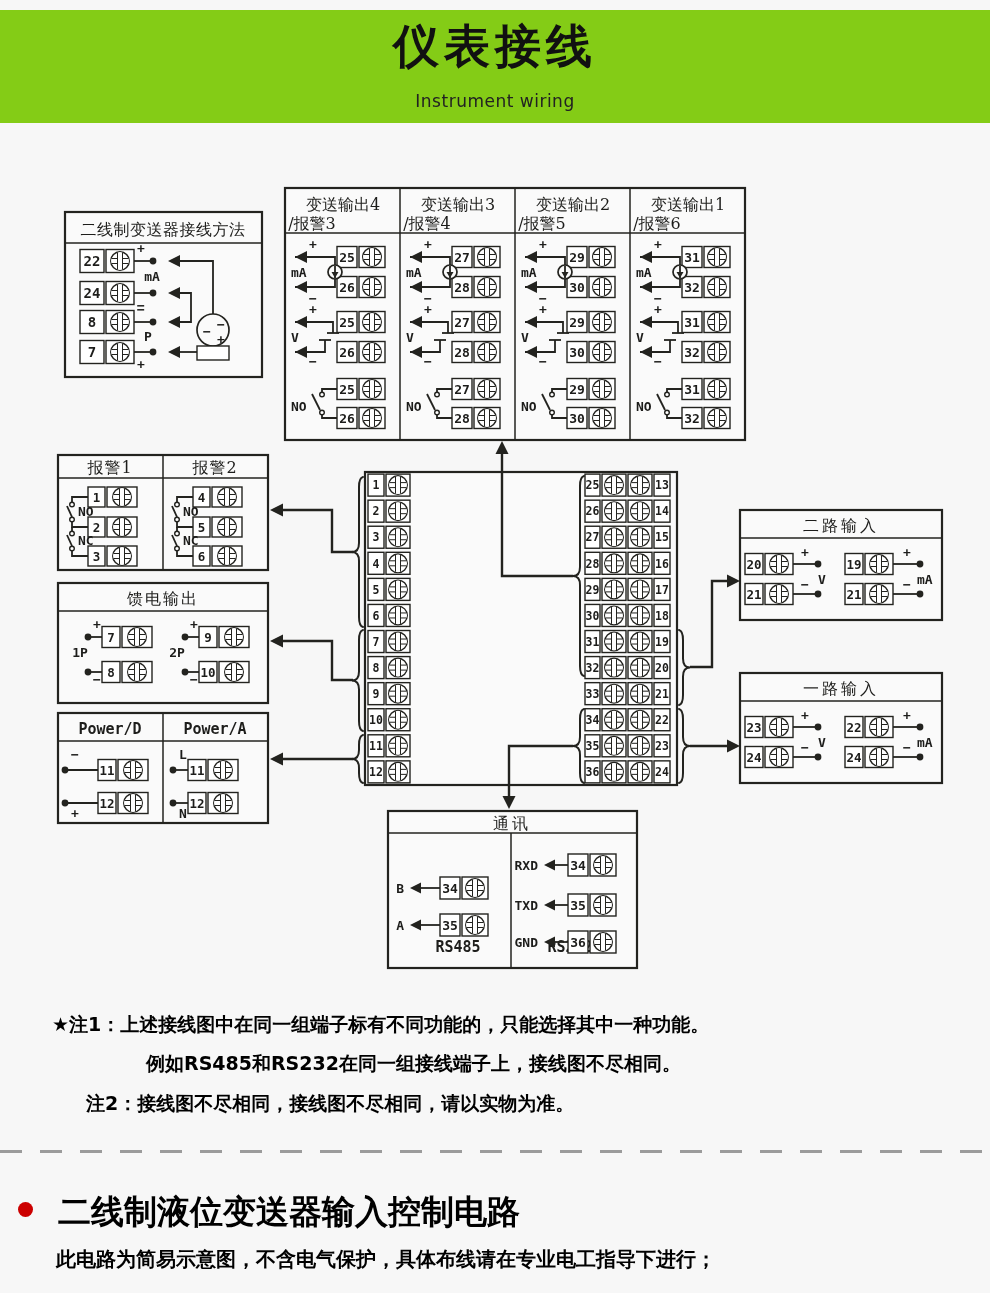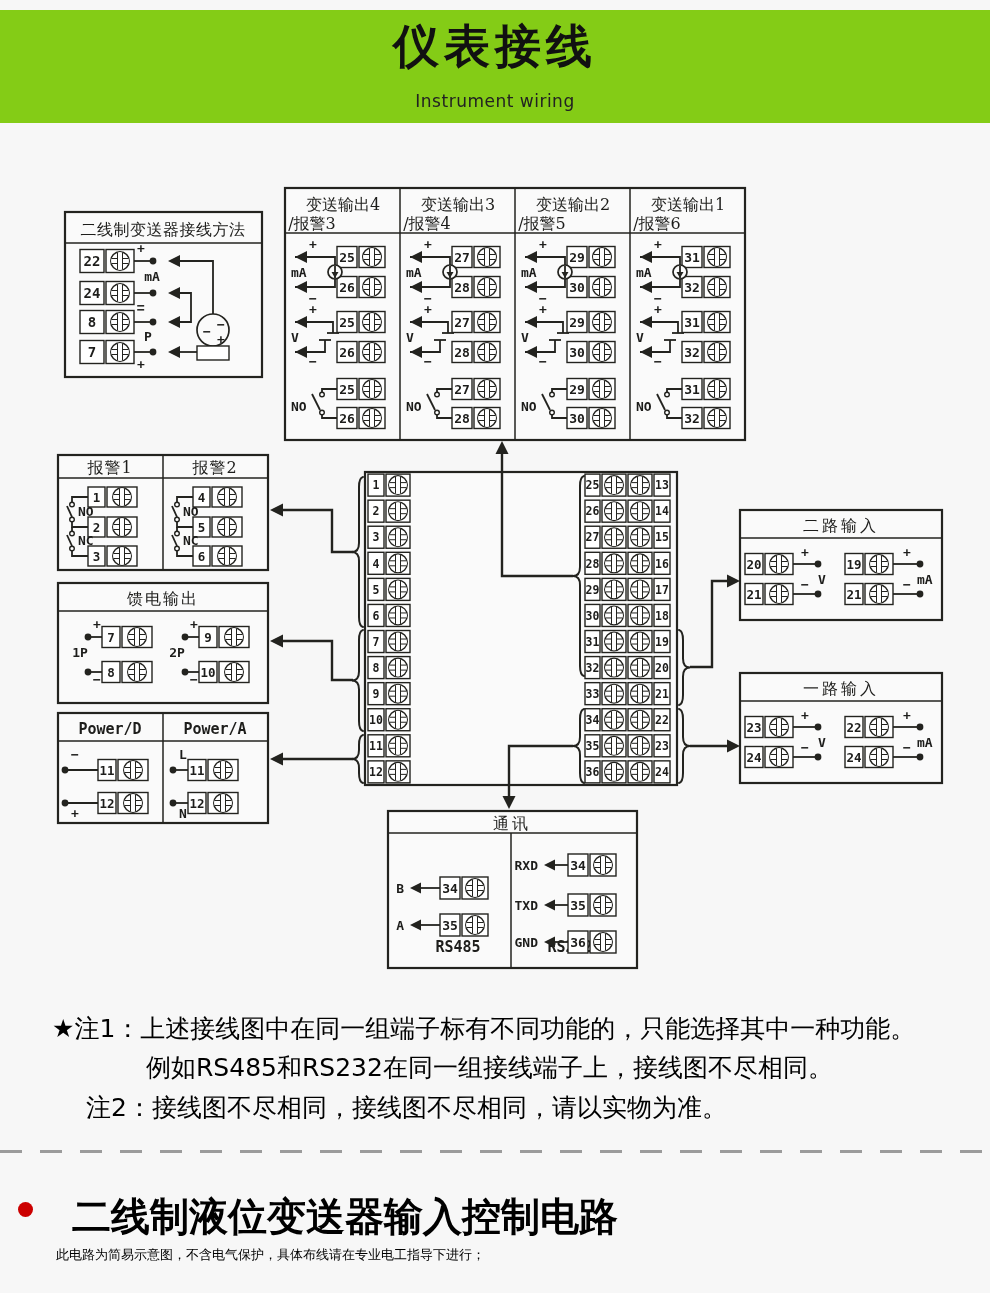--- a/index.html
+++ b/index.html
@@ -20,26 +20,26 @@
   .sb{fill:#ffffff;stroke:#23231f;stroke-width:1}
   .sc2{fill:#fafafa;stroke:#23231f;stroke-width:1.7}
   .cct{fill:#ffffff;stroke:#23231f;stroke-width:1.4}
   .tri{fill:#23231f}
   .dot{fill:#23231f}
   text{fill:#1d1d1b}
   .num{font-family:"DejaVu Sans Mono",monospace;font-weight:bold;text-anchor:middle}
   .lb{font-family:"DejaVu Sans Mono",monospace;font-weight:bold;font-size:13px}
   .hd{font-family:"DejaVu Serif",serif;font-size:16px;text-anchor:middle}
   .hdm{font-family:"DejaVu Sans Mono",monospace;font-weight:bold;font-size:15px;text-anchor:middle}
-  .note{position:absolute;font-size:25px;font-weight:normal;white-space:nowrap;color:#000}
+  .note{position:absolute;font-size:19px;font-weight:bold;white-space:nowrap;color:#000}
   .dash{position:absolute;left:0;top:1150px;width:990px;height:3px;
         background:repeating-linear-gradient(90deg,#9b9b9b 0 22px,transparent 22px 40px)}
   .bullet{position:absolute;left:18px;top:1202px;width:15px;height:15px;border-radius:50%;background:#c00}
-  .heading{position:absolute;left:72px;top:1190px;font-size:39px;font-weight:bold;white-space:nowrap;color:#000}
-  .subtext{position:absolute;left:56px;top:1246px;font-size:13px;font-weight:normal;white-space:nowrap;color:#000}
+  .heading{position:absolute;left:58px;top:1190px;font-size:33px;font-weight:bold;white-space:nowrap;color:#000}
+  .subtext{position:absolute;left:56px;top:1246px;font-size:20px;font-weight:bold;white-space:nowrap;color:#000}
 </style>
 </head>
 <body style="background: rgb(247, 247, 247);">
 
 <div class="banner" style="background: #84cc16;">
   <div class="t">仪表接线</div>
   <div class="s">Instrument wiring</div>
 </div>
 
 <svg width="990" height="1010" viewBox="0 0 990 1010">

